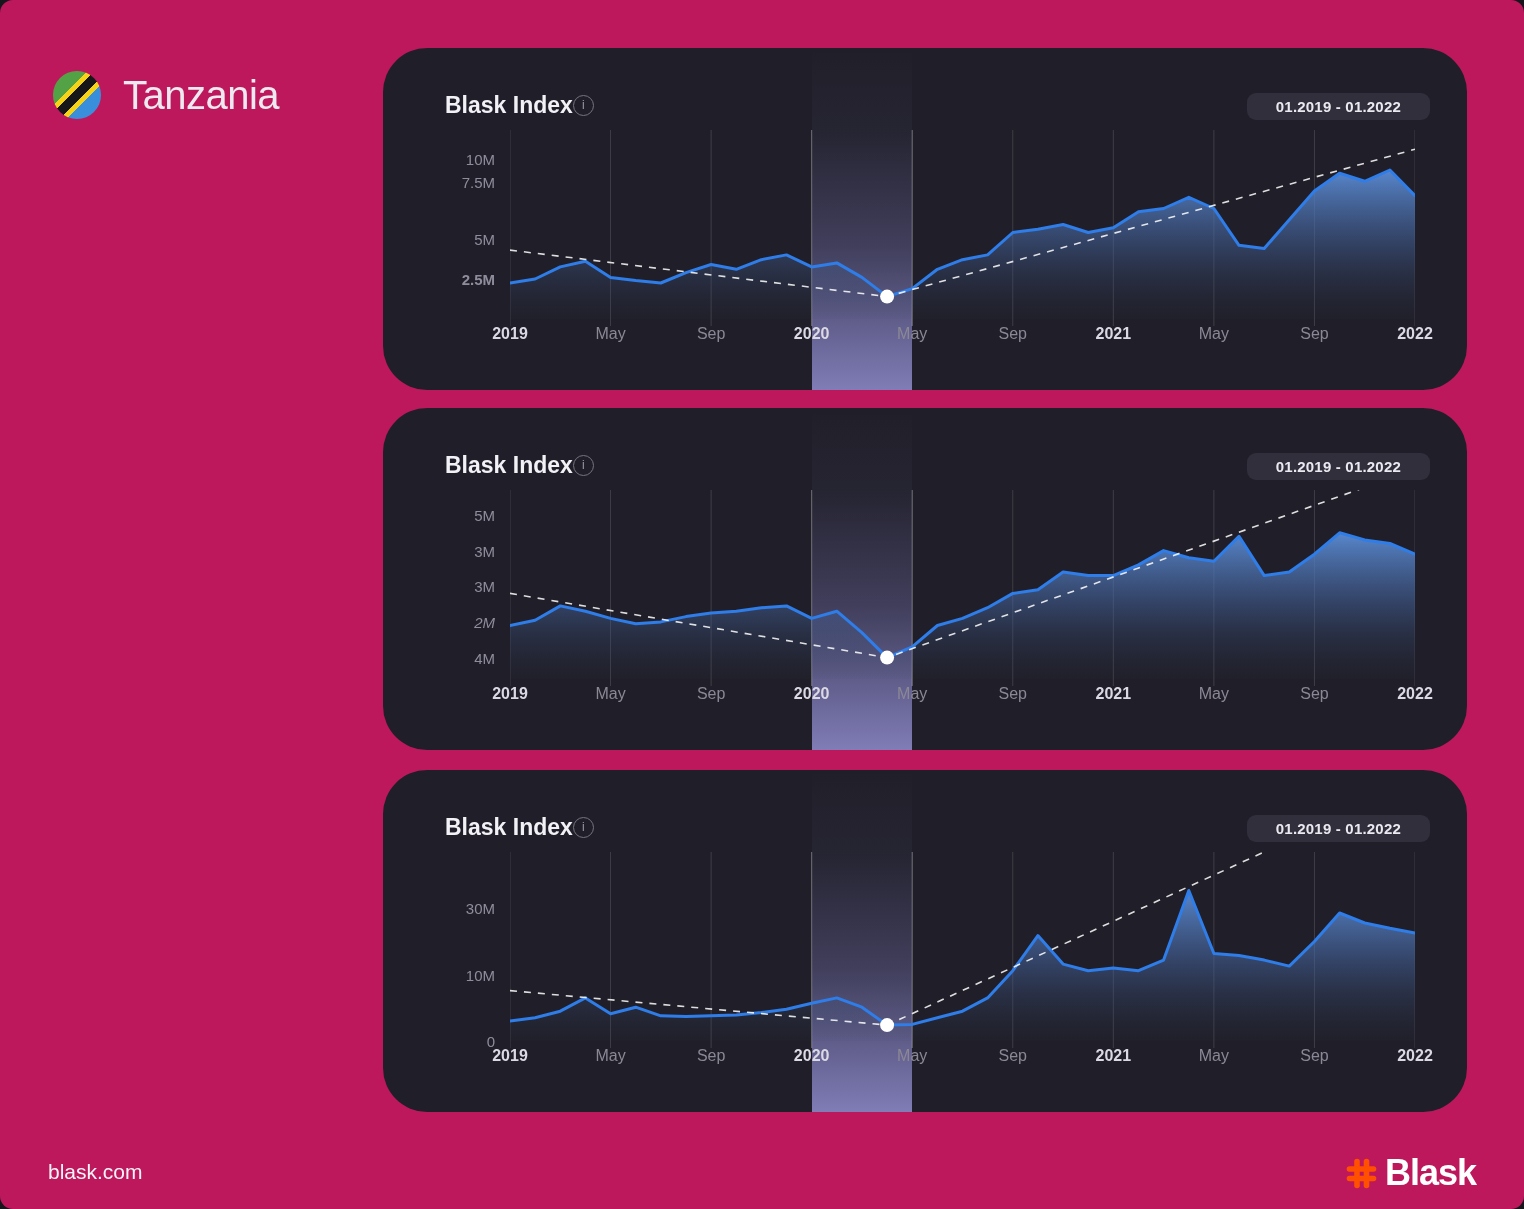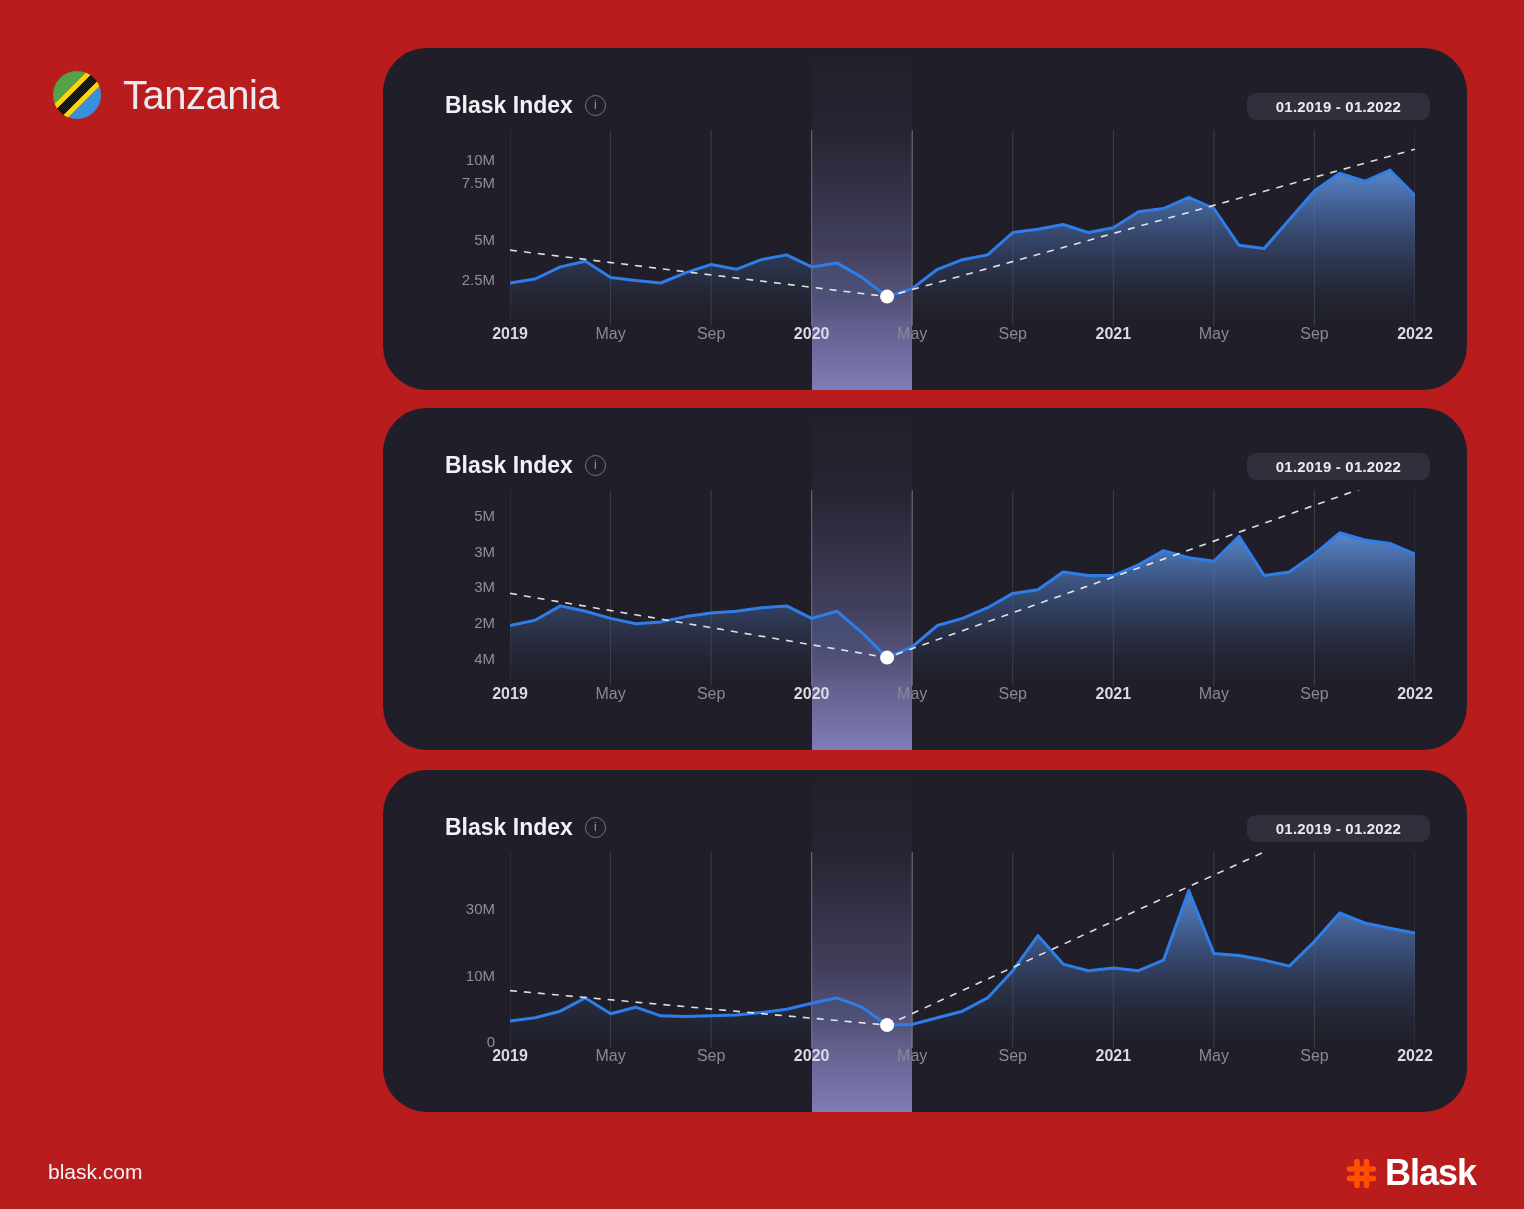--- a/index.html
+++ b/index.html
@@ -1,29 +1,29 @@
 <!DOCTYPE html>
 <html><head>
 <meta charset="utf-8">
 <style>
   html,body{margin:0;padding:0;background:#17161d;font-family:"Liberation Sans",sans-serif;}
-  .stage{position:relative;width:1524px;height:1209px;background:#b91c1c;overflow:hidden;}
+  .stage{position:relative;width:1524px;height:1209px;background:#be185d;overflow:hidden;border-radius:13px;}
 
   
   .country{position:absolute;left:53px;display:flex;align-items:center;gap:22px;height:48px;}
   .flag{width:48px;height:48px;border-radius:50%;flex:0 0 48px;position:relative;overflow:hidden;}
   .flag-tanzania{background:linear-gradient(135deg,#53a346 0 36%,#f5d318 36% 43%,#17171a 43% 57%,#f5d318 57% 64%,#3a8fdc 64% 100%);}
   .flag-poland{background:linear-gradient(180deg,#f5f3f0 0 50%,#d32b3c 50% 100%);}
   .flag-india{background:linear-gradient(180deg,#f29c4b 0 34%,#f5f4f2 34% 66%,#459a54 66% 100%);}
   .chakra{position:absolute;left:50%;top:50%;width:12px;height:12px;transform:translate(-50%,-50%);border:3px solid #2b3d9e;border-radius:50%;background:radial-gradient(circle,#2b3d9e 18%,transparent 20%);}
   .country-name{font-size:40px;font-weight:500;color:#eceaf0;letter-spacing:-0.5px;}
 
   
   .panel{position:absolute;left:383px;width:1084px;height:342px;background:#201f29;border-radius:44px;overflow:hidden;}
-  .panel-title{position:absolute;left:62px;top:44px;display:flex;align-items:center;gap:12px;}
+  .panel-title{position:absolute;left:62px;top:44px;display:flex;align-items:center;gap:0;}
   .panel-title h2{margin:0;font-size:23px;font-weight:700;color:#f2f1f6;letter-spacing:0;}
   .info{width:19px;height:19px;border:1.5px solid #76747f;border-radius:50%;color:#9a98a3;font-size:12px;line-height:19px;text-align:center;font-style:normal;}
   .badge{position:absolute;right:37px;top:45px;background:#312f3c;border-radius:9px;padding:5px 29px;font-size:15px;font-weight:700;color:#eae9ef;letter-spacing:0.2px;}
 
   .band{position:absolute;top:0;height:342px;background:linear-gradient(180deg,rgba(140,136,208,0) 0%,rgba(140,136,208,0.05) 24%,rgba(140,136,208,0.30) 58%,rgba(146,142,214,0.62) 84%,rgba(155,151,222,0.78) 100%);}
   .plot-svg{position:absolute;left:127px;top:82px;overflow:hidden;}
   .ytick{position:absolute;left:0;width:112px;text-align:right;font-size:15px;color:#8f8d9c;}
   .xtick{position:absolute;top:277px;transform:translateX(-50%);font-size:16px;color:#8a8895;font-weight:500;white-space:nowrap;}
   .xtick.year{color:#dbd9e3;font-weight:700;}
 
@@ -71,21 +71,21 @@
         <polygon points="0,189 0.0,153.0 25.1,149.0 50.3,136.9 75.4,131.3 100.6,147.4 125.7,150.6 150.8,153.0 176.0,142.6 201.1,134.5 226.3,139.3 251.4,129.7 276.5,124.9 301.7,136.9 326.8,132.9 351.9,147.4 377.1,166.6 402.2,158.6 427.4,139.3 452.5,129.7 477.6,124.9 502.8,102.5 527.9,99.3 553.1,94.5 578.2,102.5 603.3,97.7 628.5,81.7 653.6,78.5 678.8,67.3 703.9,78.5 729.0,115.3 754.2,118.5 779.3,89.7 804.4,60.9 829.6,43.2 854.7,51.3 879.9,40.0 905.0,65.7 905,189" fill="url(#ag0)"></polygon>
       </svg>
     <svg class="plot-svg over" width="905" height="196">
         <line class="bandedge" x1="301.66666666666663" x2="301.66666666666663" y1="0" y2="196"></line>
         <line class="bandedge" x1="402.2222222222222" x2="402.2222222222222" y1="0" y2="196"></line>
         <polyline class="idxline" points="0.0,153.0 25.1,149.0 50.3,136.9 75.4,131.3 100.6,147.4 125.7,150.6 150.8,153.0 176.0,142.6 201.1,134.5 226.3,139.3 251.4,129.7 276.5,124.9 301.7,136.9 326.8,132.9 351.9,147.4 377.1,166.6 402.2,158.6 427.4,139.3 452.5,129.7 477.6,124.9 502.8,102.5 527.9,99.3 553.1,94.5 578.2,102.5 603.3,97.7 628.5,81.7 653.6,78.5 678.8,67.3 703.9,78.5 729.0,115.3 754.2,118.5 779.3,89.7 804.4,60.9 829.6,43.2 854.7,51.3 879.9,40.0 905.0,65.7"></polyline>
         <polyline class="trend" points="0.0,120.1 377.1,166.6 905.0,19.2"></polyline>
         <circle class="dot" cx="377.08333333333337" cy="166.5762711864407" r="7"></circle>
       </svg>
     <div class="ylabels">
-        <div class="ytick" style="top: 222.958px;">2.5M</div>
+        <div class="ytick" style="top: 222.958px; font-weight: bold;">2.5M</div>
         <div class="ytick" style="top: 182.915px;">5M</div>
         <div class="ytick" style="top: 126px;">7.5M</div>
         <div class="ytick" style="top: 102.831px;">10M</div>
       </div>
     <div class="xlabels">
         <div class="xtick year" style="left: 127px;">2019</div>
         <div class="xtick" style="left: 227.556px;">May</div>
         <div class="xtick" style="left: 328.111px;">Sep</div>
         <div class="xtick year" style="left: 428.667px;">2020</div>
         <div class="xtick" style="left: 529.222px;">May</div>
@@ -126,21 +126,21 @@
       </svg>
     <svg class="plot-svg over" width="905" height="196">
         <line class="bandedge" x1="301.66666666666663" x2="301.66666666666663" y1="0" y2="196"></line>
         <line class="bandedge" x1="402.2222222222222" x2="402.2222222222222" y1="0" y2="196"></line>
         <polyline class="idxline" points="0.0,135.5 25.1,130.2 50.3,115.9 75.4,121.2 100.6,128.4 125.7,133.7 150.8,131.9 176.0,126.6 201.1,123.0 226.3,121.2 251.4,117.7 276.5,115.9 301.7,128.4 326.8,121.2 351.9,142.6 377.1,167.6 402.2,156.9 427.4,135.5 452.5,128.4 477.6,117.7 502.8,103.4 527.9,99.8 553.1,82.0 578.2,85.6 603.3,85.6 628.5,74.9 653.6,60.6 678.8,67.8 703.9,71.3 729.0,46.4 754.2,85.6 779.3,82.0 804.4,64.2 829.6,42.8 854.7,49.9 879.9,53.5 905.0,64.2"></polyline>
         <polyline class="trend" points="0.0,103.4 377.1,167.6 867.3,-7.1"></polyline>
         <circle class="dot" cx="377.08333333333337" cy="167.60377358490567" r="7"></circle>
       </svg>
     <div class="ylabels">
         <div class="ytick" style="top: 241.604px;">4M</div>
-        <div class="ytick" style="top: 205.943px;">2M</div>
+        <div class="ytick" style="top: 205.943px; font-style: italic;">2M</div>
         <div class="ytick" style="top: 170.283px;">3M</div>
         <div class="ytick" style="top: 134.623px;">3M</div>
         <div class="ytick" style="top: 98.9623px;">5M</div>
       </div>
     <div class="xlabels">
         <div class="xtick year" style="left: 127px;">2019</div>
         <div class="xtick" style="left: 227.556px;">May</div>
         <div class="xtick" style="left: 328.111px;">Sep</div>
         <div class="xtick year" style="left: 428.667px;">2020</div>
         <div class="xtick" style="left: 529.222px;">May</div>

